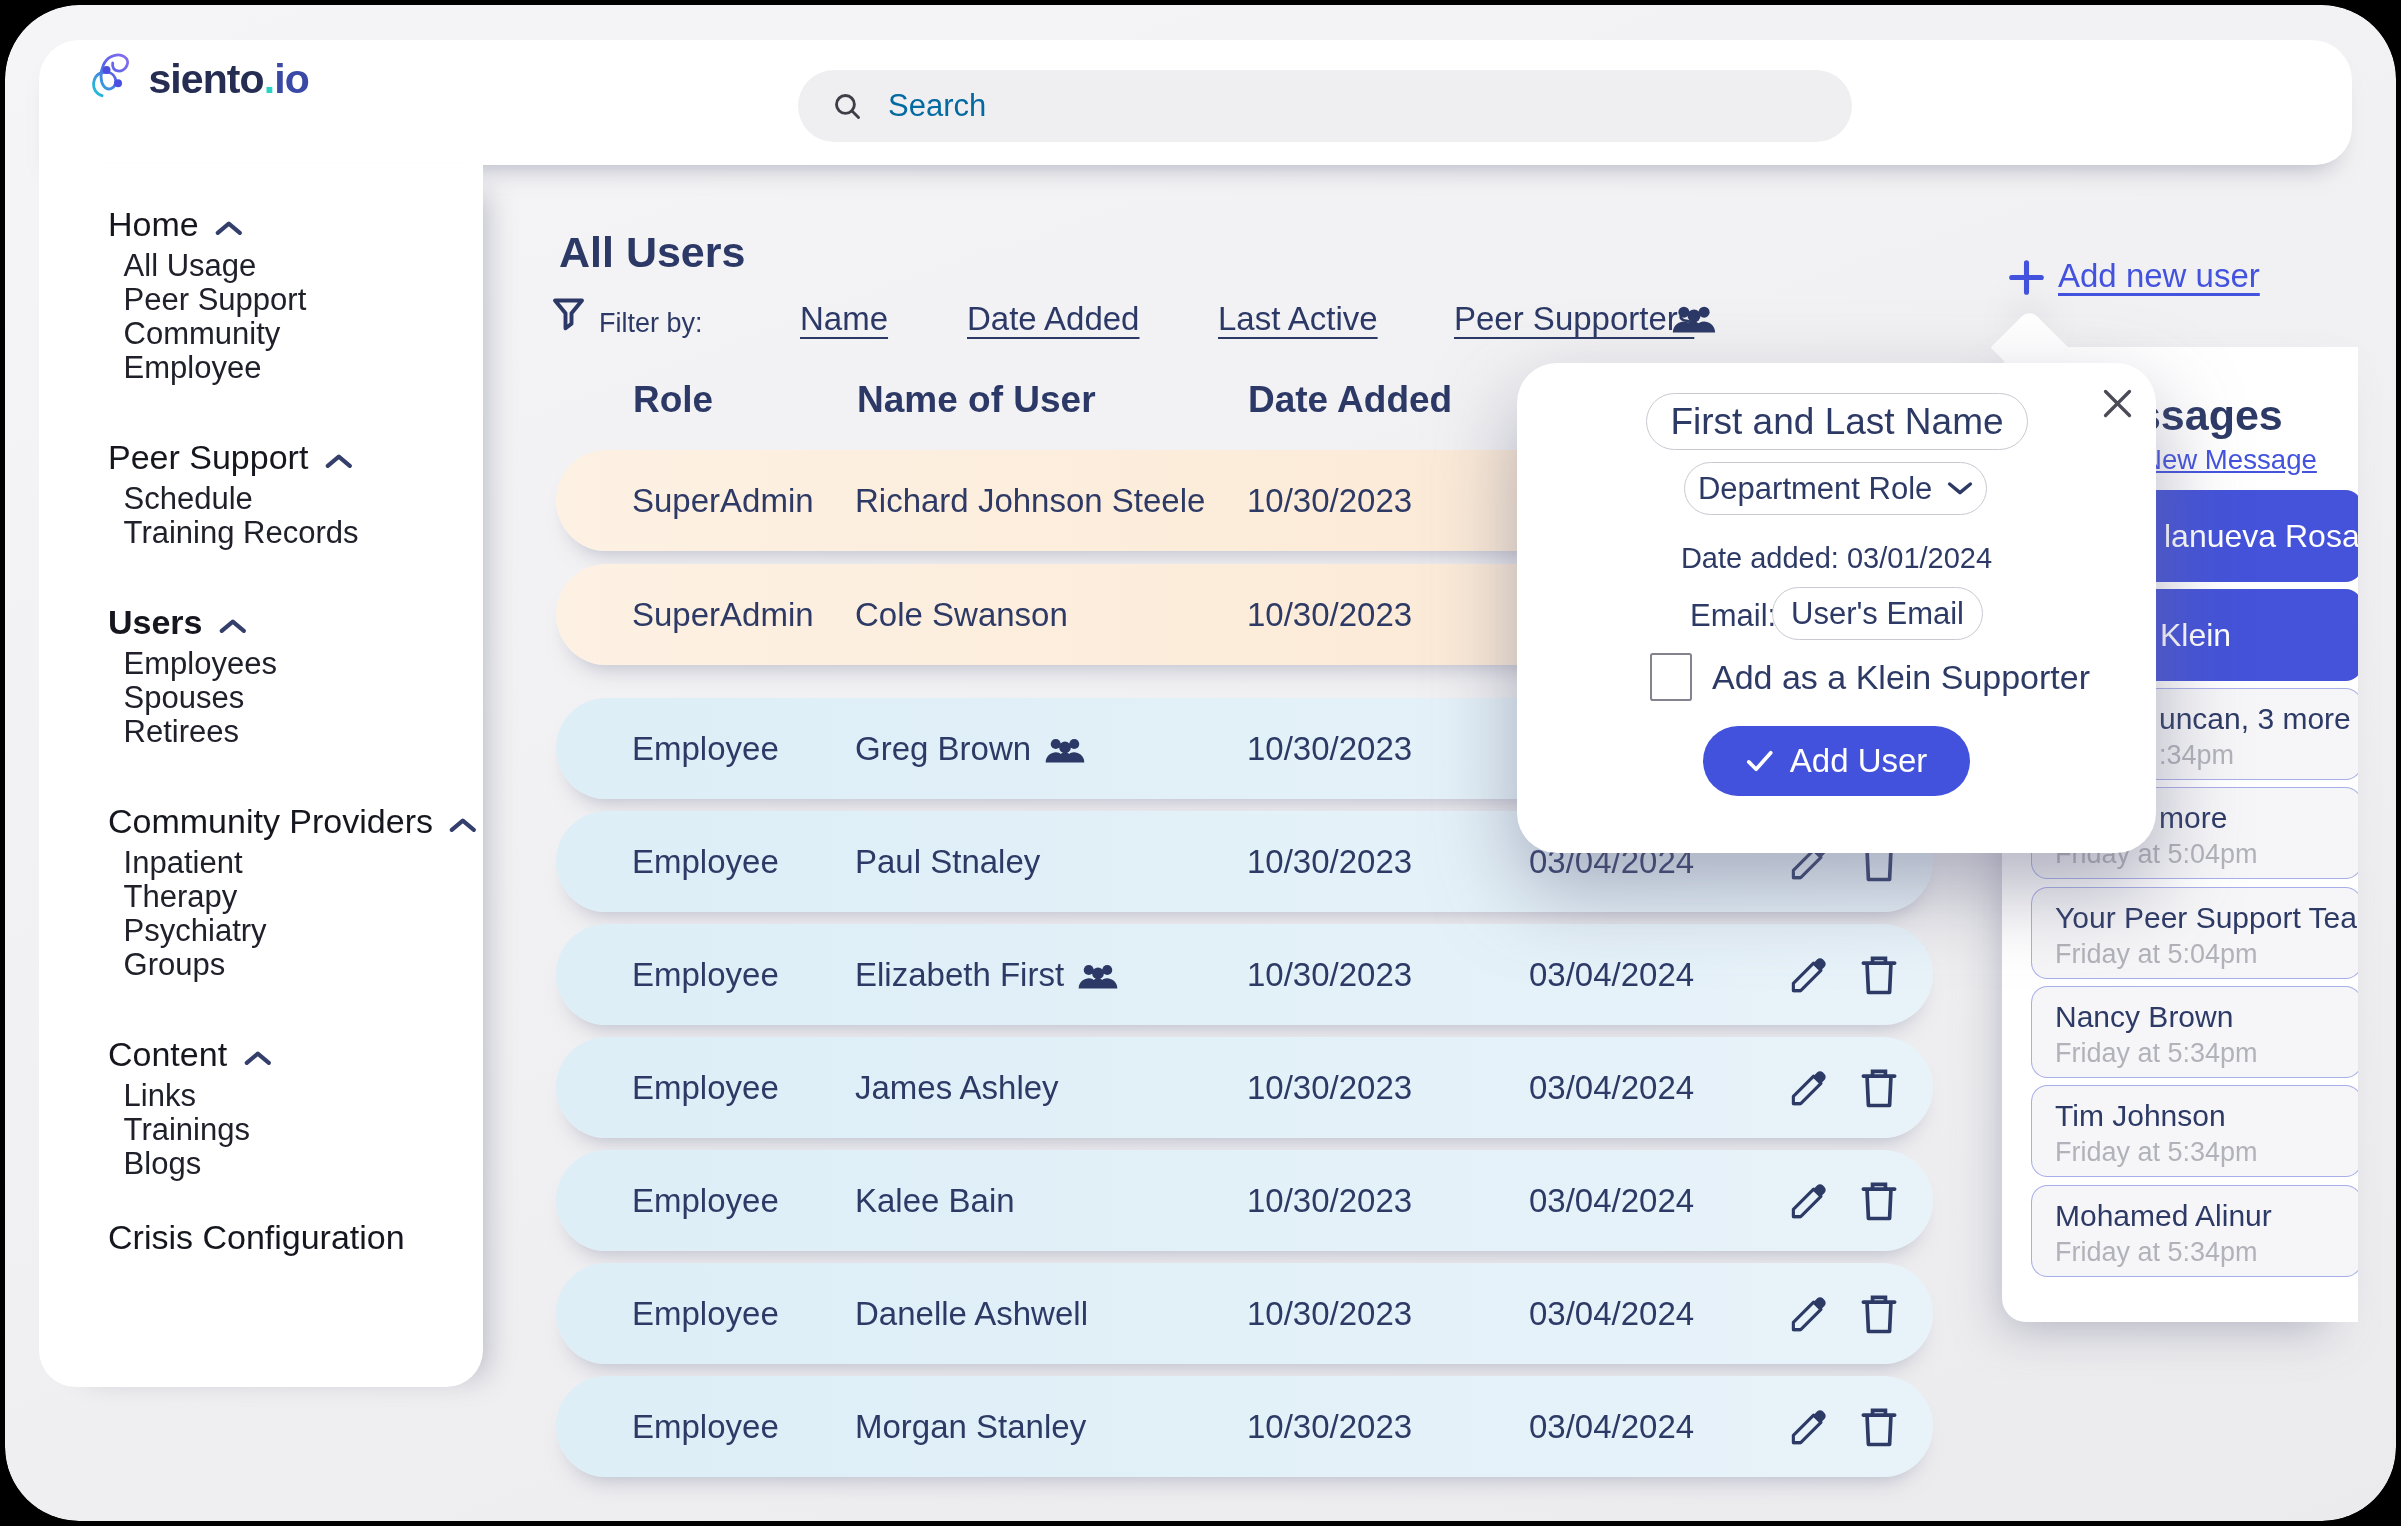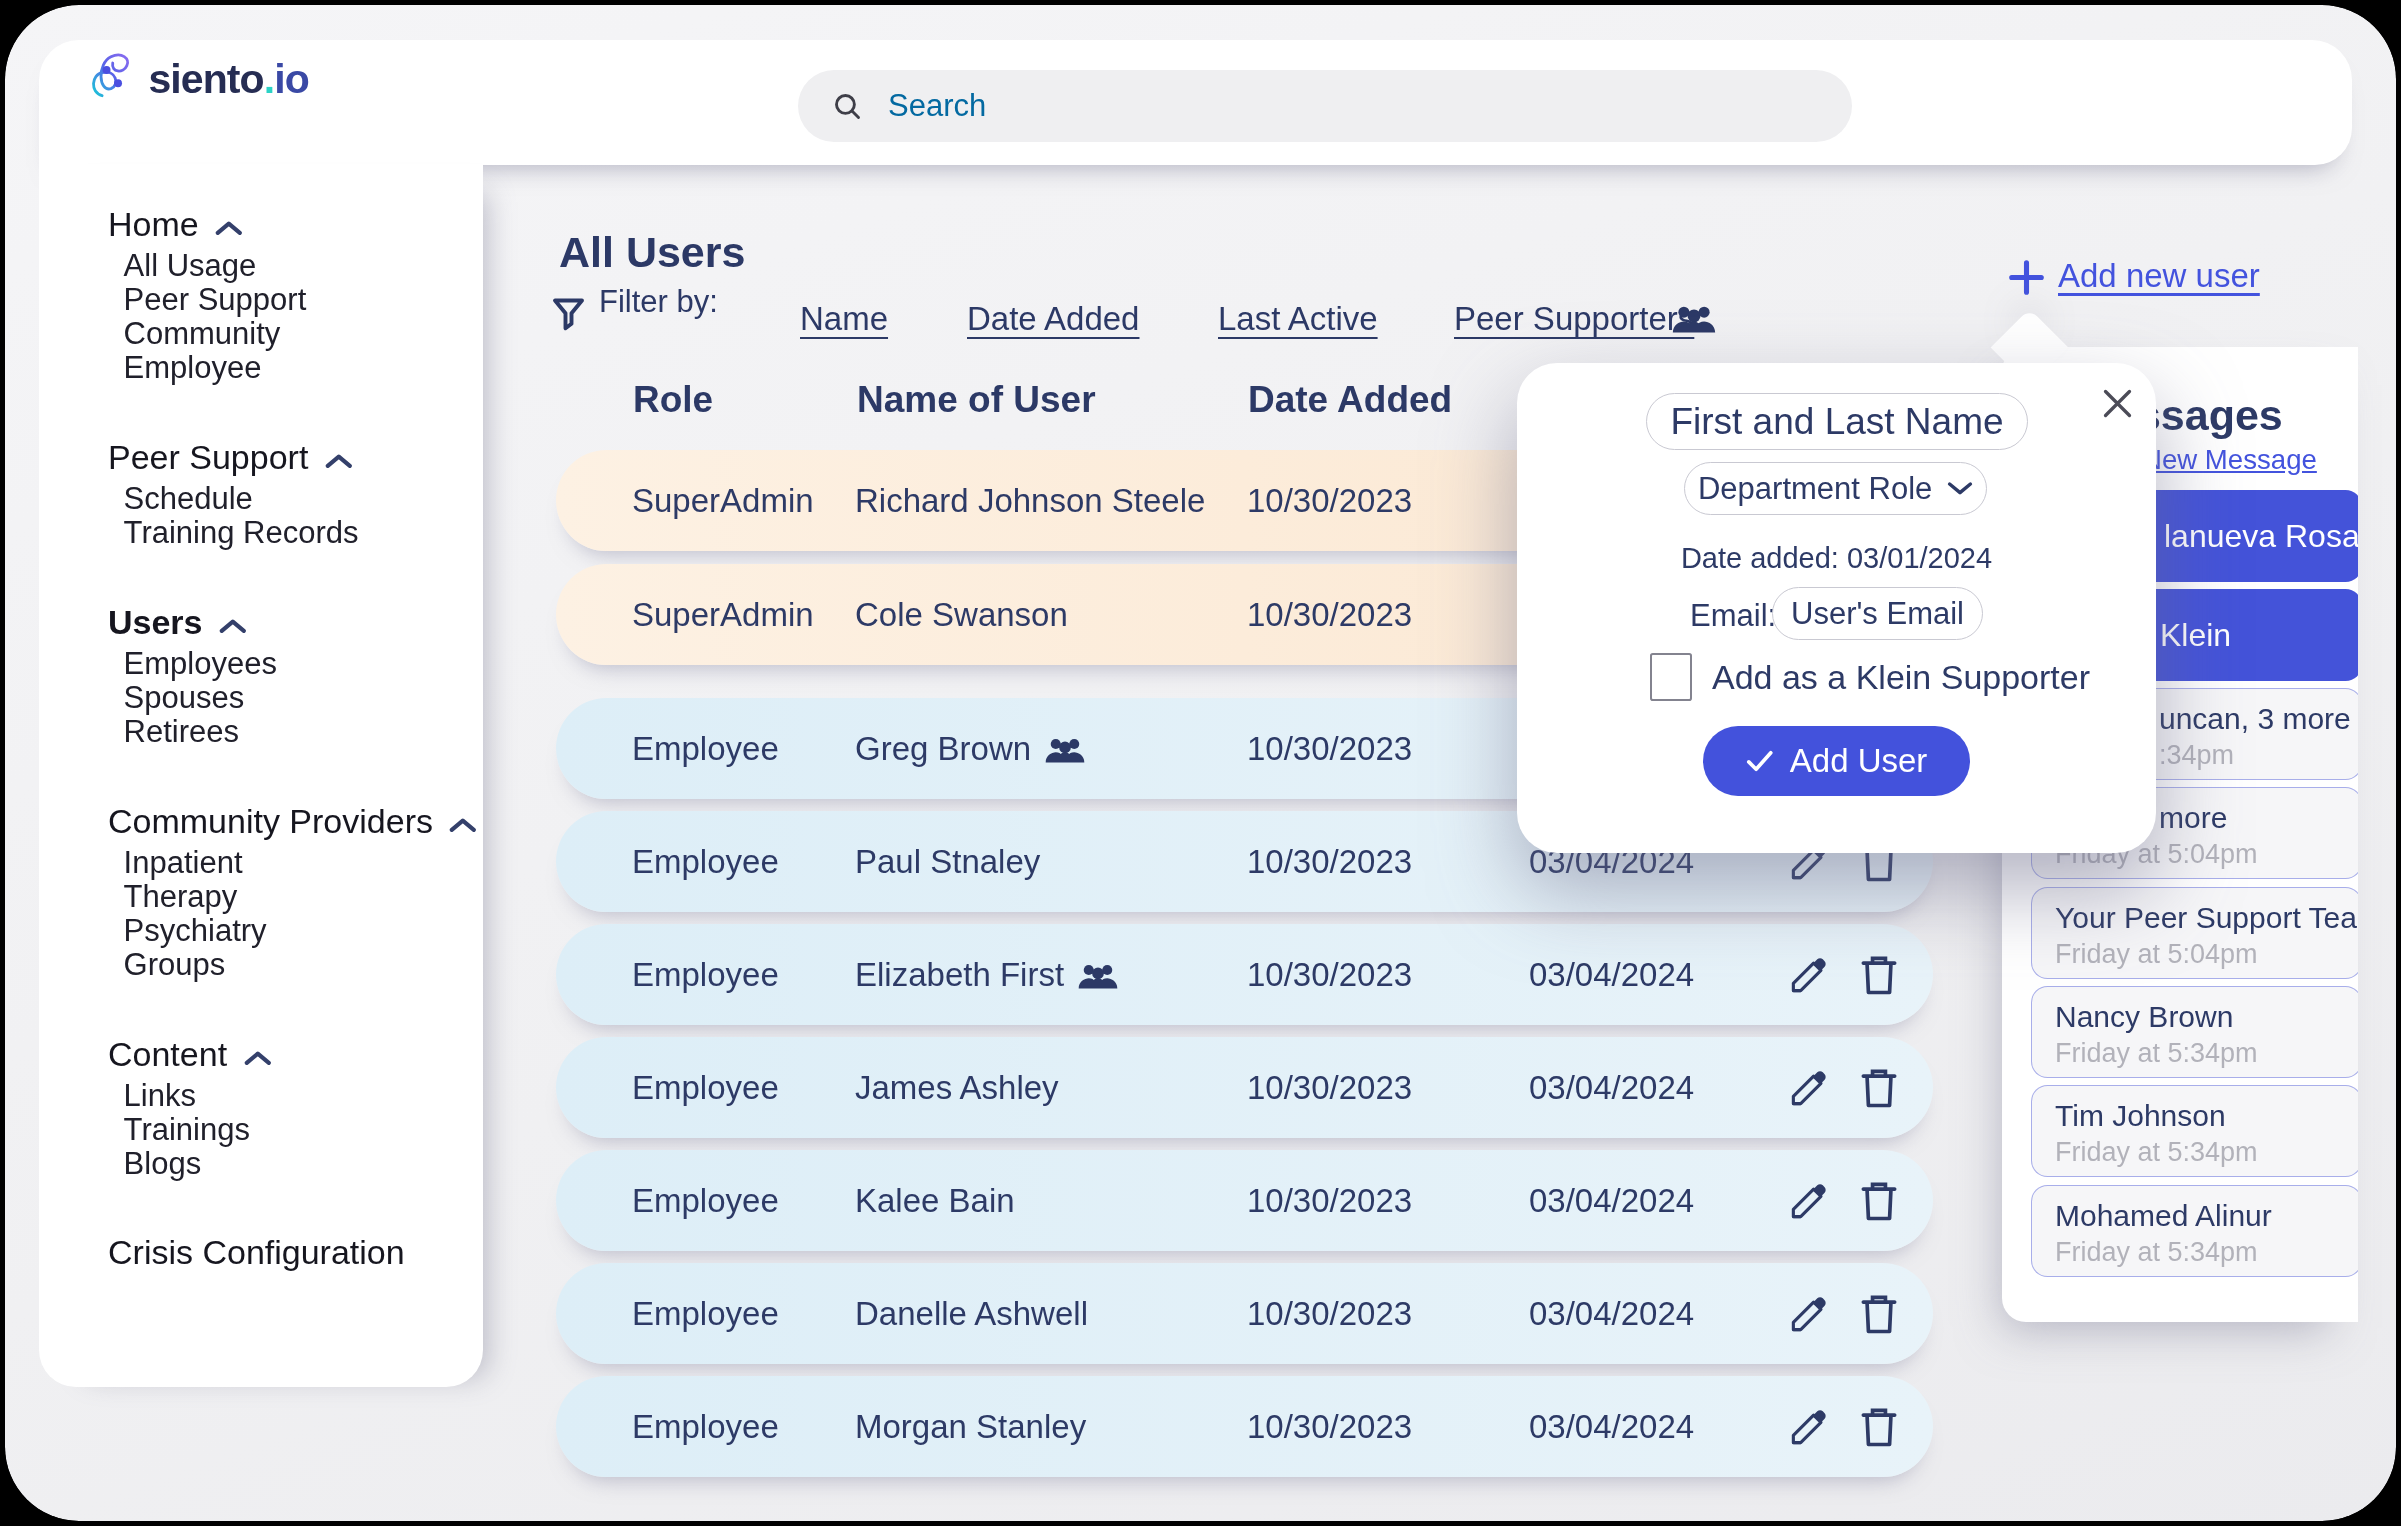--- a/index.html
+++ b/index.html
@@ -17,21 +17,21 @@
   .search svg { width:33px; height:33px; }
   .search-ph { color:#0369a1; font-size:31px; margin-left:24px; }
   
   .nav { position:absolute; left:108px; top:200px; color:#1d1d28; z-index:12; }
   .nav-sec { font-size:34px; font-weight:500; color:#16161f; display:flex; align-items:center; gap:16.5px; }
   .nav-sec.bold { font-weight:800; }
   .nav-item { font-size:31px; color:#20202b; margin-left:15.6px; }
   .chev svg { width:27.6px; height:15.6px; }
   
   .title { position:absolute; left:559px; top:228px; font-size:43px; font-weight:600; color:#2c3966; z-index:5;text-align:right; }
-  .flabel { position:absolute; left:599px; top:284px; font-size:31px; color:#2c3966;text-align:right; }
+  .flabel { position:absolute; left:599px; top:308px; font-size:27px; color:#2c3966;text-align:right; }
   .flink { position:absolute; top:300px; font-size:33px; color:#2c3966; text-decoration:underline; text-underline-offset:7.4px; text-decoration-thickness:1.8px; }
   .thead { position:absolute; top:379px; font-size:37px; font-weight:600; color:#2c3966; z-index:5; }
   .addnew { position:absolute; left:2058px; top:257px; font-size:33px; color:#4353de; text-decoration:underline; text-underline-offset:6.4px; z-index:5; }
   
   .row { position:absolute; left:556px; width:1377px; height:101px; border-radius:51px; box-shadow:0 16.5px 20px -13px rgba(140,140,165,.5); z-index:5; }
   .row.peach { background:linear-gradient(90deg,#fdf1e3,#fbe7d1); }
   .row.blue  { background:linear-gradient(90deg,#ddeef7,#e8f3f9); }
   .row span.cell { position:absolute; font-size:33px; color:#2d3a66; line-height:101px; white-space:nowrap; }
   .c-role { left:76px; } .c-name { left:299px; } .c-dadd { left:691px; } .c-lact { left:973px; }
   .row .icon-btn { position:absolute; top:27.6px; width:46px; height:46px; }
@@ -134,21 +134,21 @@
   <div style="height:34px" class="nav-item">Groups</div>
   <div style="height:48px; margin-top:49px" class="nav-sec">
       <span>Content</span>
       <span class="chev"><svg viewBox="0 0 30 17">
           <path d="M3 14 L15 4 L27 14" fill="none" stroke="#34406b" stroke-width="4.5" stroke-linecap="round" stroke-linejoin="round"></path>
         </svg></span>
     </div>
   <div style="height:34px" class="nav-item">Links</div>
   <div style="height:34px" class="nav-item">Trainings</div>
   <div style="height:34px" class="nav-item">Blogs</div>
-  <div style="height:48px; margin-top:48px" class="nav-sec">
+  <div style="height:48px; margin-top:33px" class="nav-sec">
       <span>Crisis Configuration</span>
     </div>
 </div>
 
 <div class="title">All Users</div>
 <svg class="abs" style="left:550px; top:296px; width:37px; height:39px; z-index:5" viewBox="0 0 24 26">
     <path d="M3 3 h18 l-7 8.5 v7 l-4 3 v-10z" fill="none" stroke="#2c3966" stroke-width="2.6" stroke-linejoin="round"></path>
   </svg>
 <div class="flabel">Filter by:</div>
 <div class="flink" style="left:800px">Name</div>

